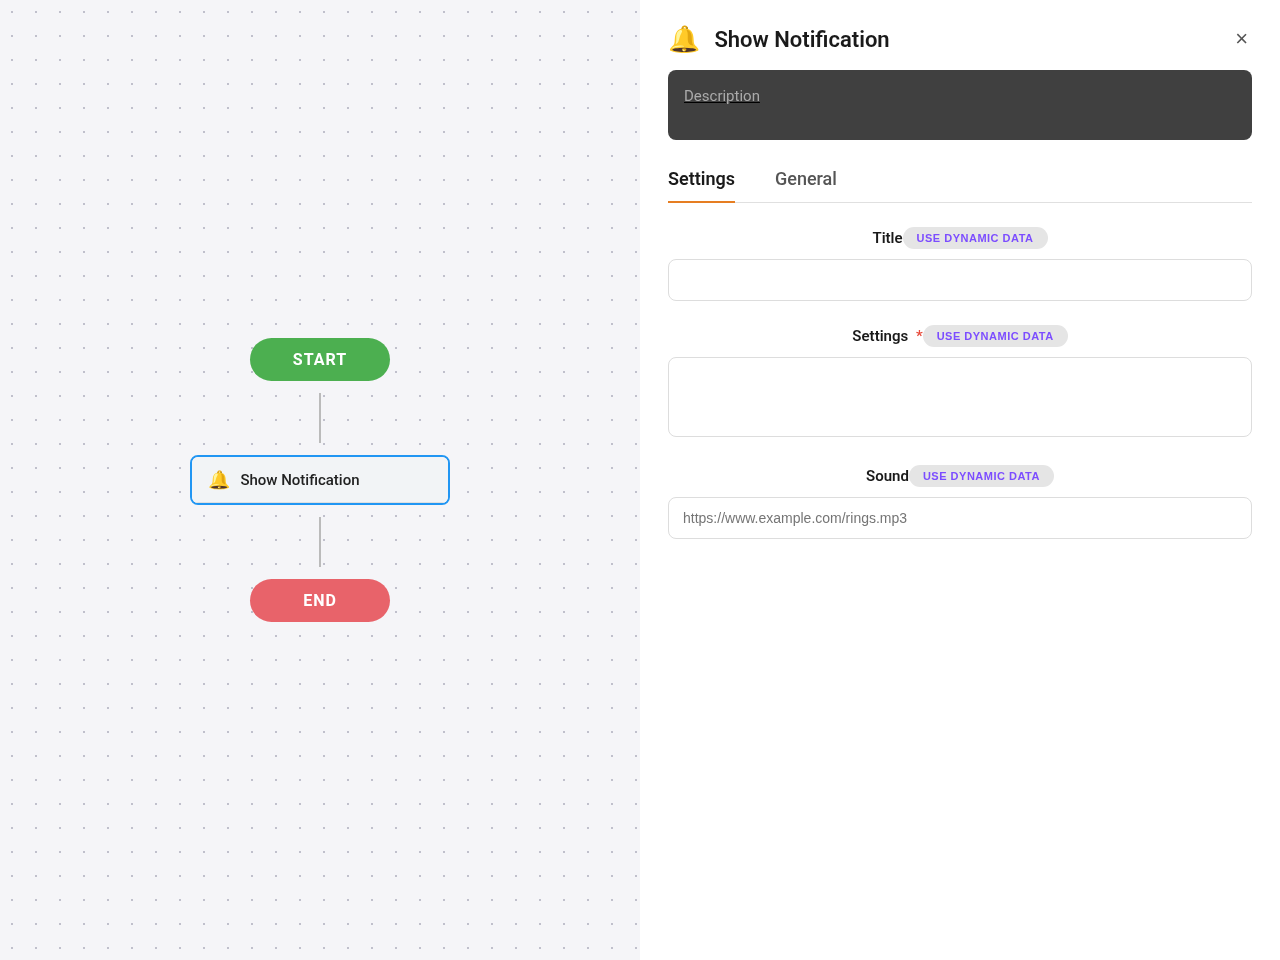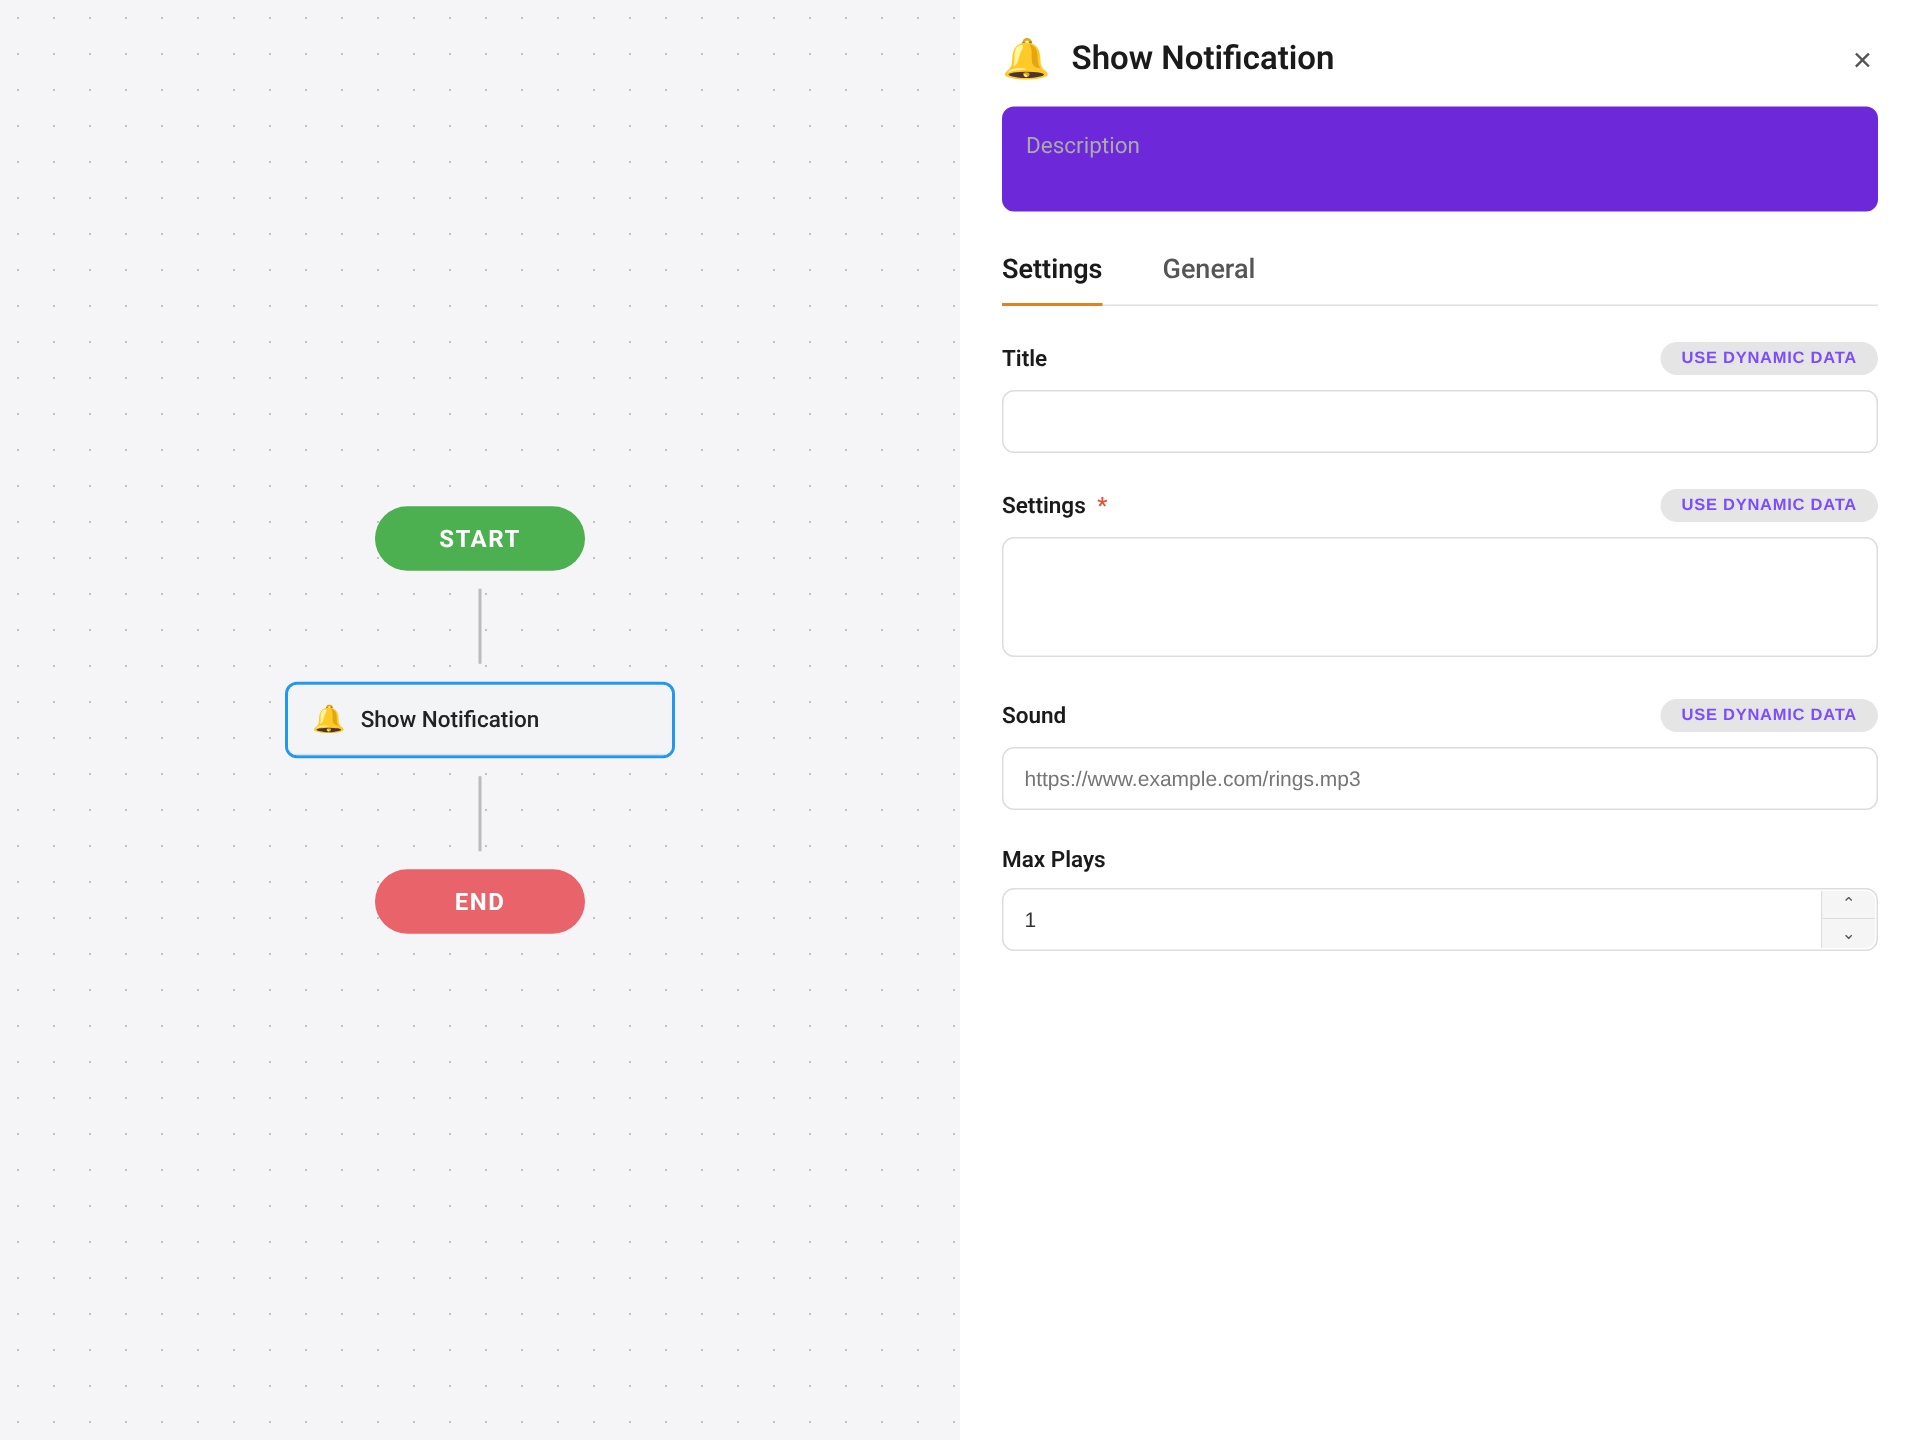--- a/index.html
+++ b/index.html
@@ -141,24 +141,25 @@
       border: none;
       cursor: pointer;
       font-size: 22px;
       color: #555;
       padding: 4px;
       line-height: 1;
     }
 
     .description-box {
       margin: 0 28px 16px 28px;
-      background: #6d28d9;
+      background: #404040;
       border-radius: 8px;
       padding: 16px;
       min-height: 70px;
+      text-decoration: underline;
     }
 
     .description-placeholder {
       color: #aaa;
       font-size: 15px;
     }
 
     
     .tabs {
       display: flex;
@@ -190,21 +191,21 @@
       flex: 1;
     }
 
     .field-group {
       margin-bottom: 24px;
     }
 
     .field-header {
       display: flex;
       align-items: center;
-      justify-content: space-between;
+      justify-content: center;
       margin-bottom: 10px;
     }
 
     .field-label {
       font-size: 15px;
       font-weight: 600;
       color: #1a1a1a;
     }
 
     .field-required {
@@ -369,27 +370,15 @@
     </div>
 
     <div class="field-group">
       <div class="field-header">
         <span class="field-label">Sound</span>
         <button class="dynamic-data-btn">USE DYNAMIC DATA</button>
       </div>
       <input type="text" class="field-input" placeholder="https://www.example.com/rings.mp3" style="">
     </div>
 
-    <div class="field-group">
-      <div class="field-header">
-        <span class="field-label">Max Plays</span>
-      </div>
-      <div class="spinner-wrapper">
-        <input type="text" class="spinner-input" value="1" style="">
-        <div class="spinner-buttons">
-          <button class="spinner-btn">⌃</button>
-          <button class="spinner-btn">⌄</button>
-        </div>
-      </div>
-    </div>
 
   </div>
 </div>
 
 </body></html>

